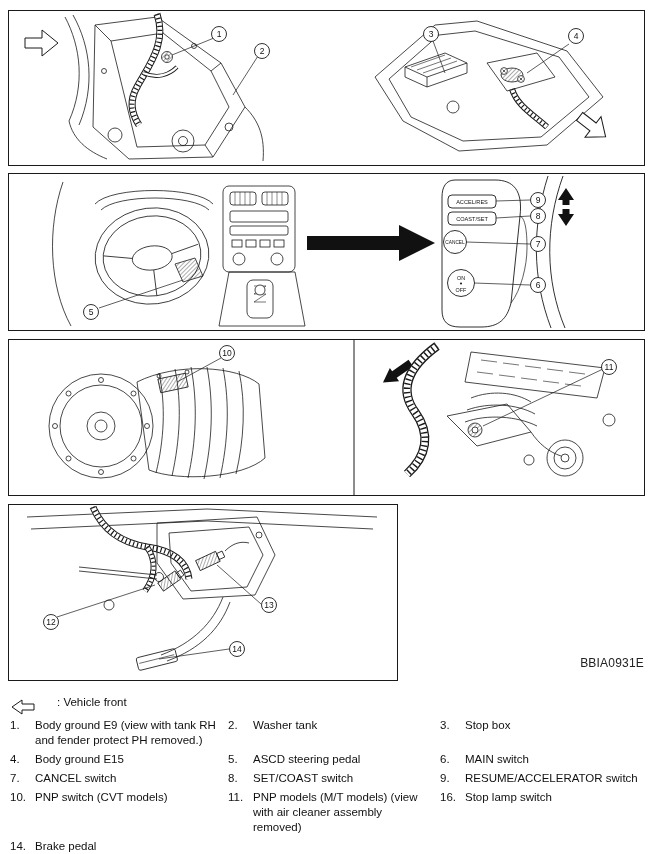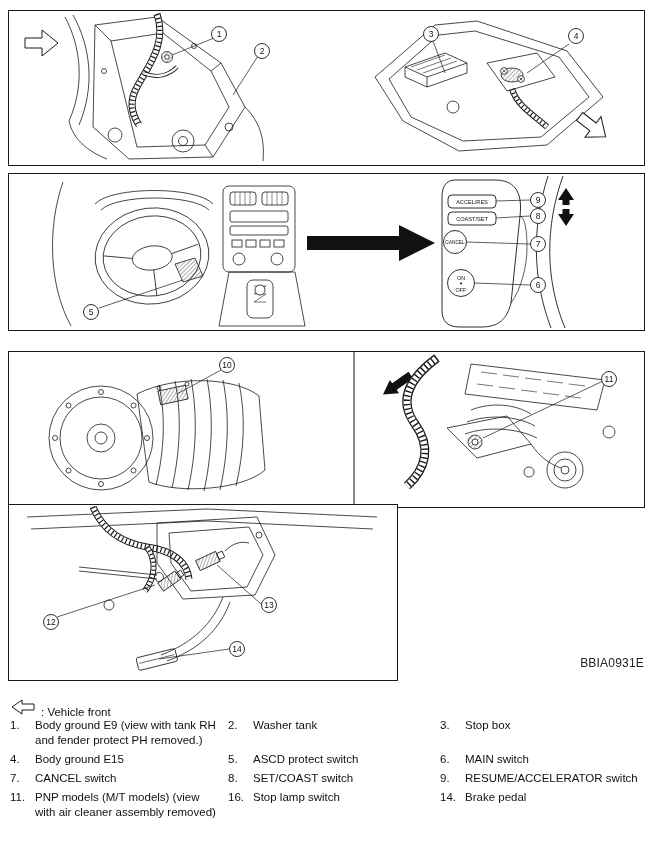--- a/index.html
+++ b/index.html
@@ -4,31 +4,31 @@
 <style>
   * { margin:0; padding:0; box-sizing:border-box; }
   html,body { background:#fff; }
   body {
     width:653px; height:854px; position:relative; overflow:hidden;
     font-family:"Liberation Sans", sans-serif; color:#111;
   }
   .panel { position:absolute; border:1px solid #1a1a1a; background:#fff; }
   #panel1 { left:8px; top:10px;  width:637px; height:156px; }
   #panel2 { left:8px; top:173px; width:637px; height:158px; }
-  #panel3 { left:8px; top:339px; width:637px; height:157px;margin-top:12px; }
+  #panel3 { left:8px; top:339px; width:637px; height:157px; }
   #panel4 { left:8px; top:504px; width:390px; height:177px; }
   .panel svg { display:block; width:100%; height:100%; }
   svg text { font-family:"Liberation Sans", sans-serif; fill:#111; stroke:none; }
   .callout circle { fill:#fff; stroke:#1a1a1a; stroke-width:0.9; }
   .callout text { font-size:8.5px; }
   .figure-code {
     position:absolute; right:9px; top:656px; font-size:12px; color:#222; letter-spacing:.2px;margin-left:7px;
   }
   .legend {
-    position:absolute; left:10px; top:696px; display:flex; align-items:flex-end; gap:5px;
+    position:absolute; left:10px; top:696px; display:flex; align-items:flex-start; gap:21px;
     font-size:11.5px;
   }
   .legend svg { display:block; }
   .parts {
     position:absolute; left:10px; top:718px; width:637px;
     display:grid; grid-template-columns:218px 212px 1fr; row-gap:4px;
     font-size:11.5px; line-height:15px;
   }
   .part { display:flex; padding-right:8px; }
   .pnum { flex:0 0 25px; }
@@ -336,39 +336,43 @@
   <div class="part">
     <span class="pnum">3.</span>
     <span class="plabel">Stop box</span>
   </div>
   <div class="part">
     <span class="pnum">4.</span>
     <span class="plabel">Body ground E15</span>
   </div>
   <div class="part">
     <span class="pnum">5.</span>
-    <span class="plabel">ASCD protect switch</span>
+    <span class="plabel">ASCD steering pedal</span>
   </div>
   <div class="part">
     <span class="pnum">6.</span>
     <span class="plabel">MAIN switch</span>
   </div>
   <div class="part">
     <span class="pnum">7.</span>
     <span class="plabel">CANCEL switch</span>
   </div>
   <div class="part">
     <span class="pnum">8.</span>
     <span class="plabel">SET/COAST switch</span>
   </div>
   <div class="part">
     <span class="pnum">9.</span>
     <span class="plabel">RESUME/ACCELERATOR switch</span>
   </div>
   <div class="part">
+    <span class="pnum">10.</span>
+    <span class="plabel">PNP switch (CVT models)</span>
+  </div>
+  <div class="part">
     <span class="pnum">11.</span>
     <span class="plabel">PNP models (M/T models) (view with air cleaner assembly removed)</span>
   </div>
   <div class="part">
     <span class="pnum">16.</span>
     <span class="plabel">Stop lamp switch</span>
   </div>
   <div class="part">
     <span class="pnum">14.</span>
     <span class="plabel">Brake pedal</span>

